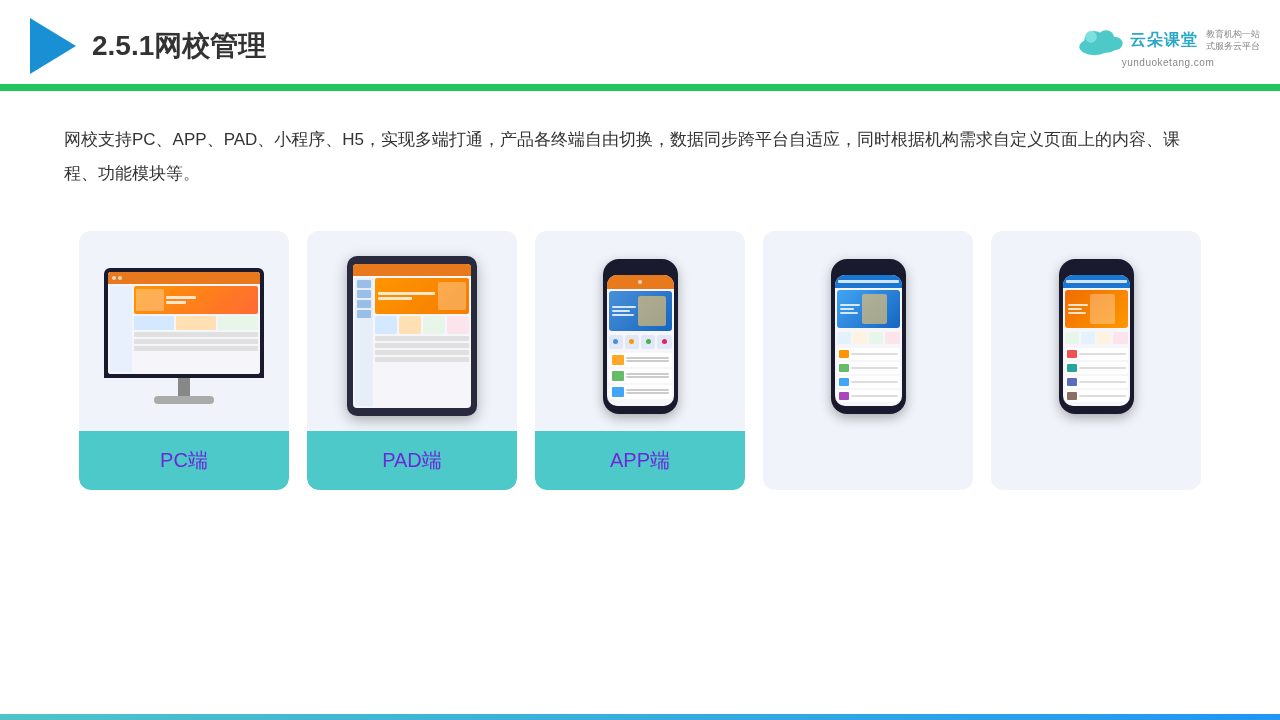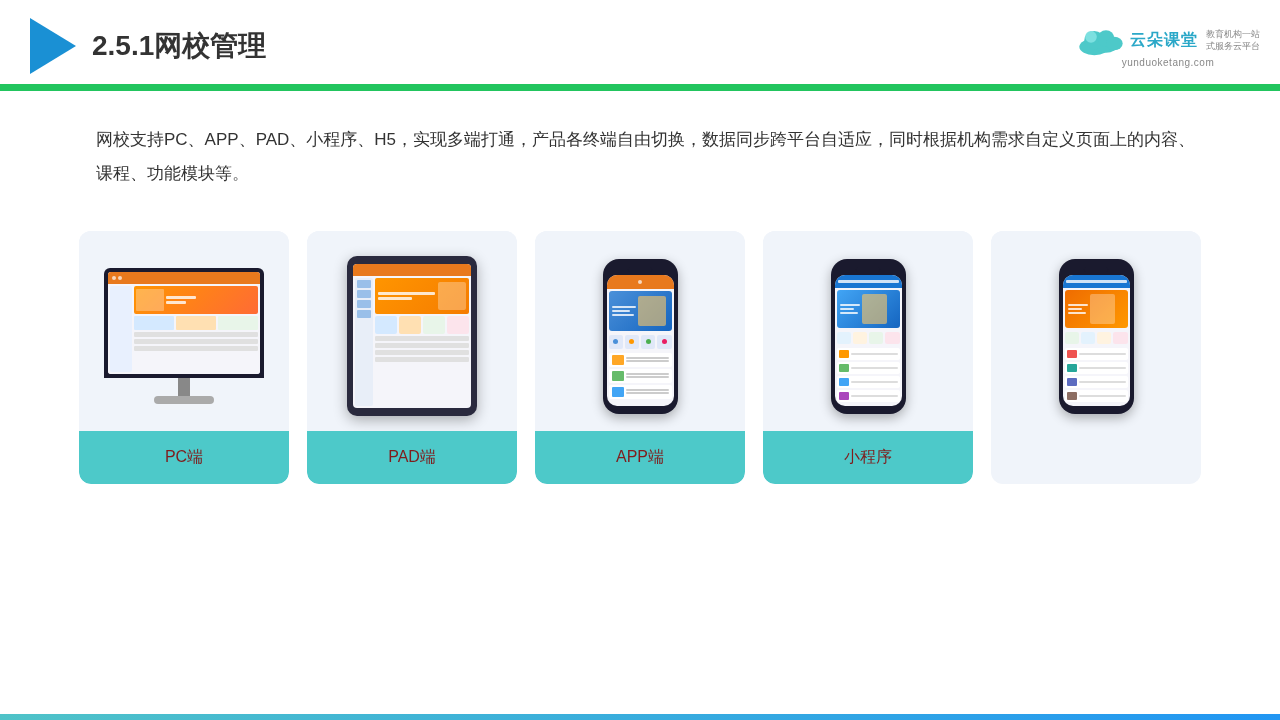--- a/index.html
+++ b/index.html
@@ -58,21 +58,21 @@
       letter-spacing: 1px;
     }
     .brand-url {
       font-size: 10px;
       color: #888;
       letter-spacing: 0.5px;
     }
 
     
     .description {
-      padding: 32px 80px 20px 96px;
+      padding: 32px 80px 20px 64px;
       font-size: 17px;
       color: #333;
       line-height: 2;
     }
 
     
     .cards-container {
       display: flex;
       gap: 18px;
       padding: 20px 60px 30px 60px;
@@ -96,23 +96,23 @@
       display: flex;
       align-items: center;
       justify-content: center;
       padding: 20px 10px 10px 10px;
       background: #f0f4fa;
     }
 
     .card-label {
       width: 100%;
       background: #4dc9c9;
-      color: #7f1d1d;
+      color: #6d28d9;
       text-align: center;
-      font-size: 16px;
+      font-size: 20px;
       font-weight: 500;
       padding: 16px 9px;
       border-radius: 0 0 12px 12px;
     }
 
     
     
     .pc-monitor {
       display: flex;
       flex-direction: column;
@@ -743,21 +743,20 @@
               <div class="mini-list-line"></div>
             </div>
             <div class="mini-list-item">
               <div class="mini-list-thumb" style="background:#ab47bc;"></div>
               <div class="mini-list-line"></div>
             </div>
           </div>
         </div>
       </div>
     </div>
-    <div class="card-label">小程序</div>
   </div>
 
   <div class="card">
     <div class="card-image-area">
       <div class="phone-mockup">
         <div class="phone-notch"></div>
         <div class="phone-screen">
           <div class="header-bar-blue">
             <div class="header-text-sim"></div>
           </div>

